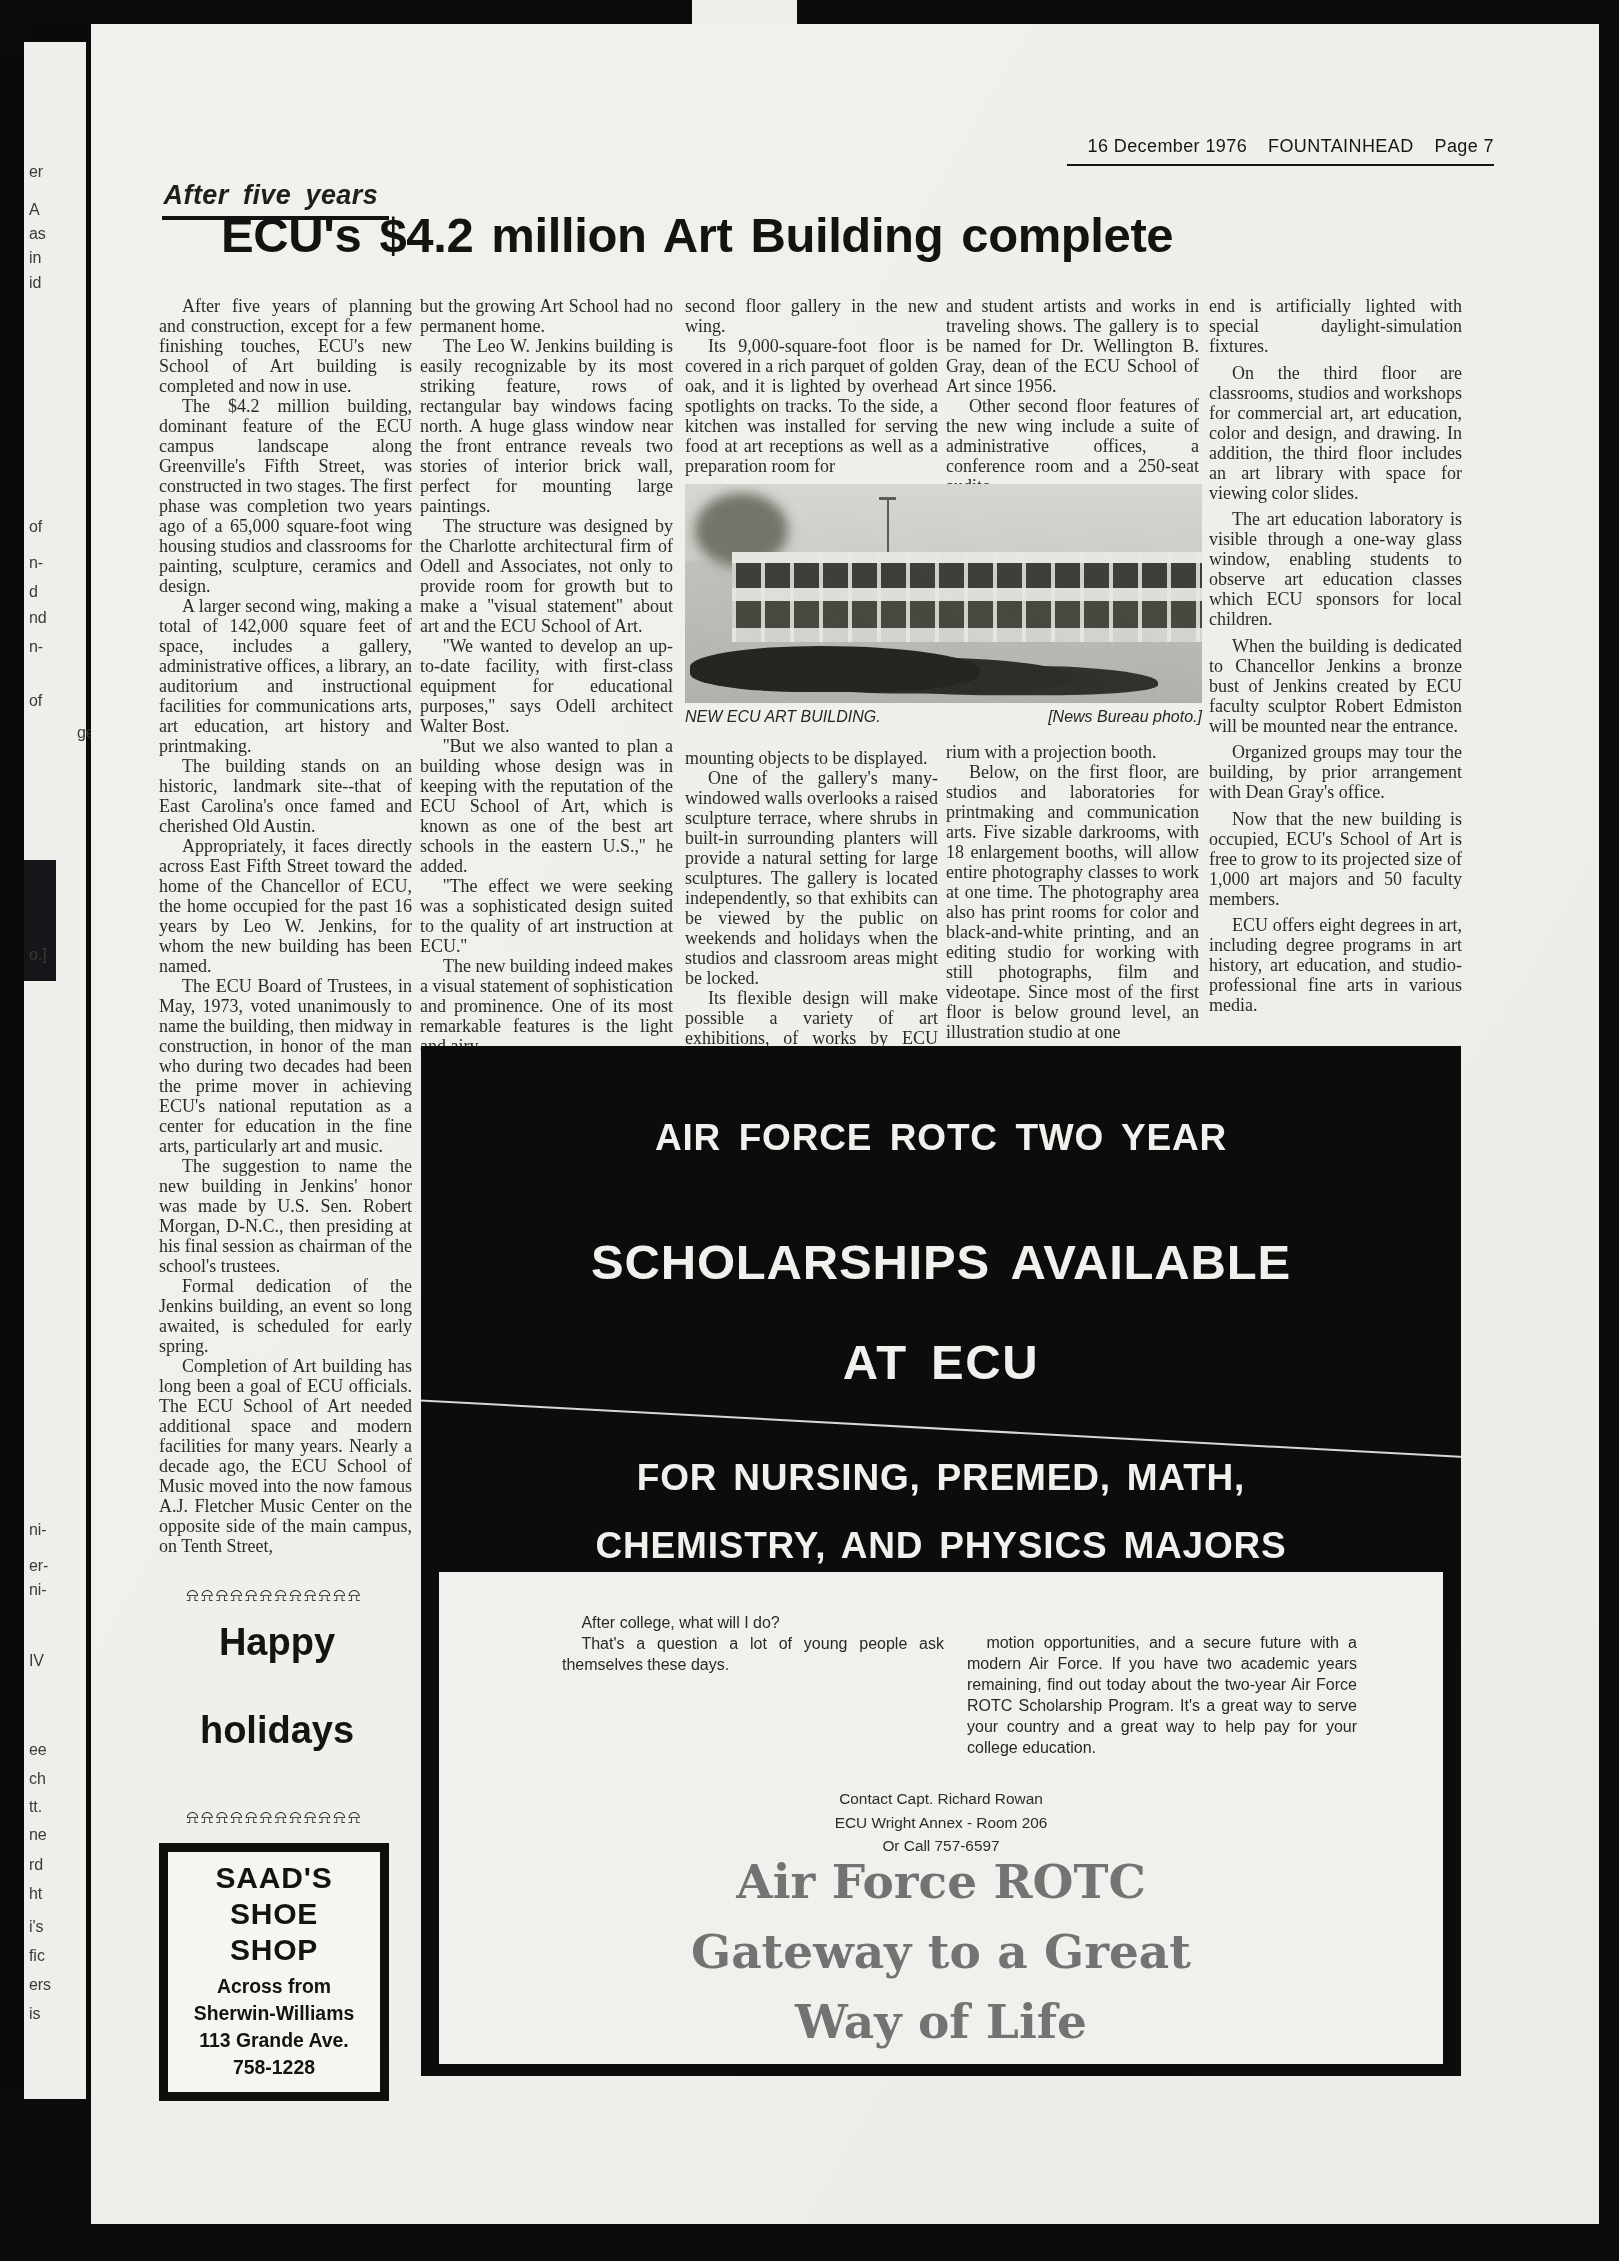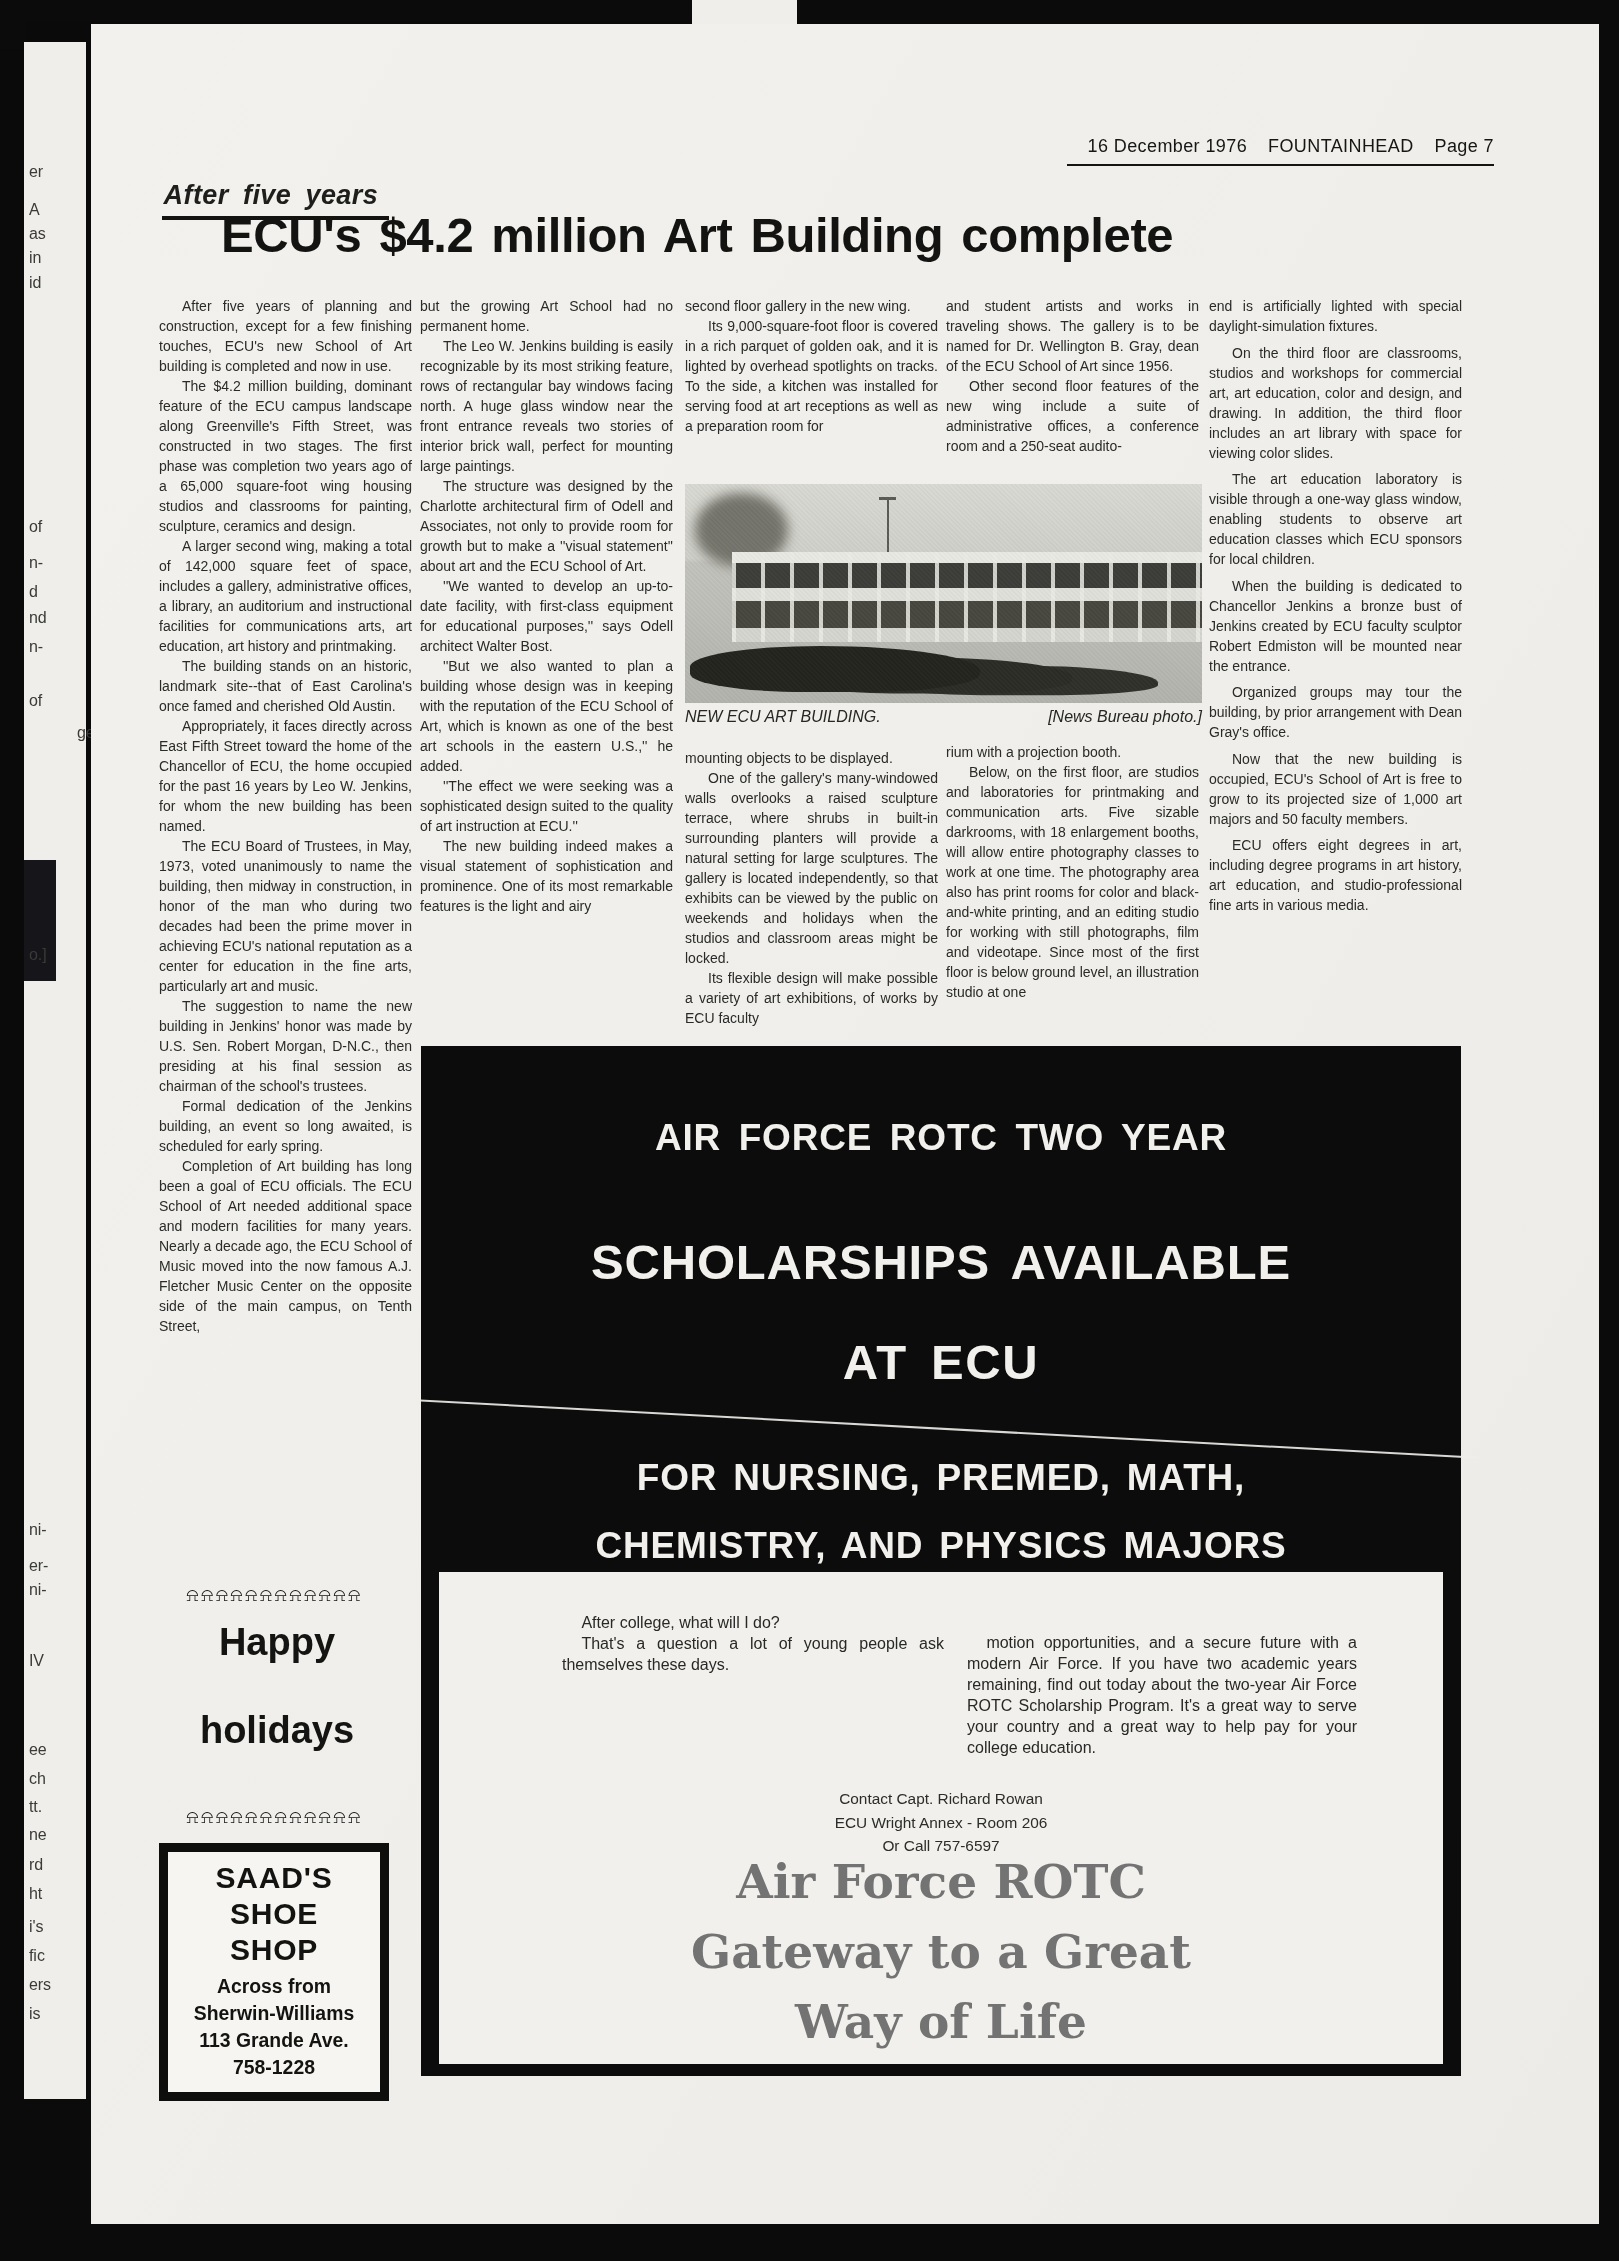--- a/index.html
+++ b/index.html
@@ -21,21 +21,21 @@
   .masthead{position:absolute;top:112px;right:105px;font-size:18px;color:#161614;
             border-bottom:2.4px solid #141412;padding-bottom:7.3px;letter-spacing:0.4px;}
   .masthead span{margin-left:21px;}
 
   .kicker{position:absolute;left:71px;top:156px;font-size:27px;font-weight:700;font-style:italic;
           border-bottom:4px solid #131311;padding:0 11.3px 4.9px 1.6px;word-spacing:6.5px;letter-spacing:0.4px;}
   .headline{position:absolute;left:130px;top:183px;width:1263px;margin:0;font-size:49px;font-weight:700;
             letter-spacing:-0.4px;word-spacing:4.9px;color:#131311;white-space:nowrap;}
 
   
-  .col{position:absolute;width:253px;font-size:14px;line-height:20px;color:#29292б;}
+  .col{position:absolute;width:253px;font-size:18px;line-height:20px;color:#29292б;font-family:Liberation Serif, serif;}
   .col{color:#2a2a28;}
   .col p{margin:0;text-align:justify;text-indent:23px;}
   .cont p:first-child{text-indent:0;}
   .gapped p{margin-bottom:6.5px;}
 
   .c1{left:68px;top:272px;height:1304px;}
   .c2{left:329px;top:272px;height:778px;}
   .c3a{left:594px;top:272px;height:194px;}
   .c3b{left:594px;top:724px;height:308px;}
   .c4a{left:855px;top:272px;height:194px;}

